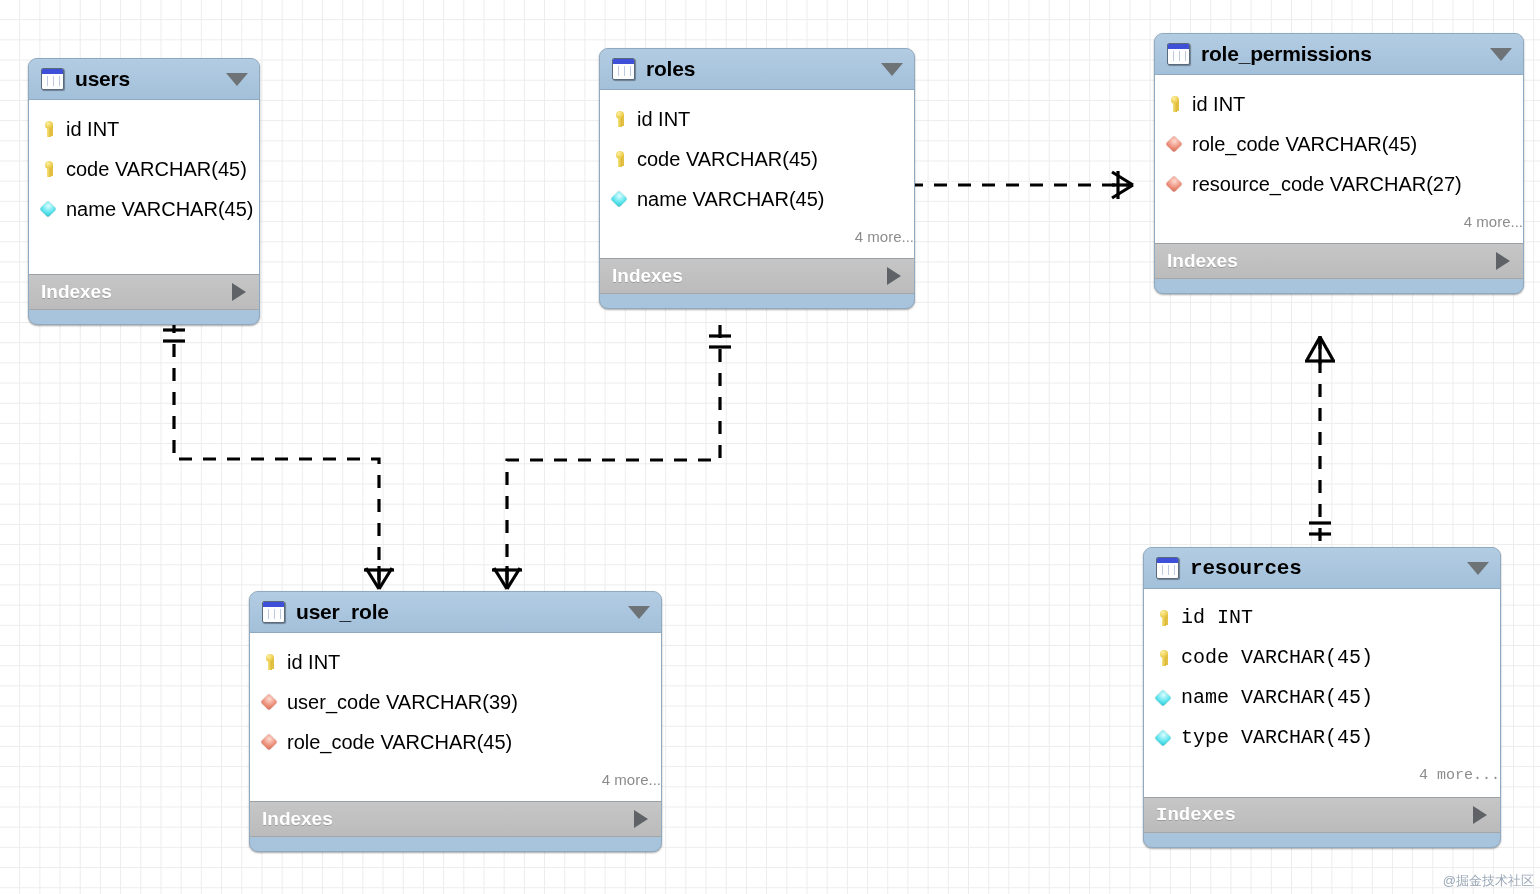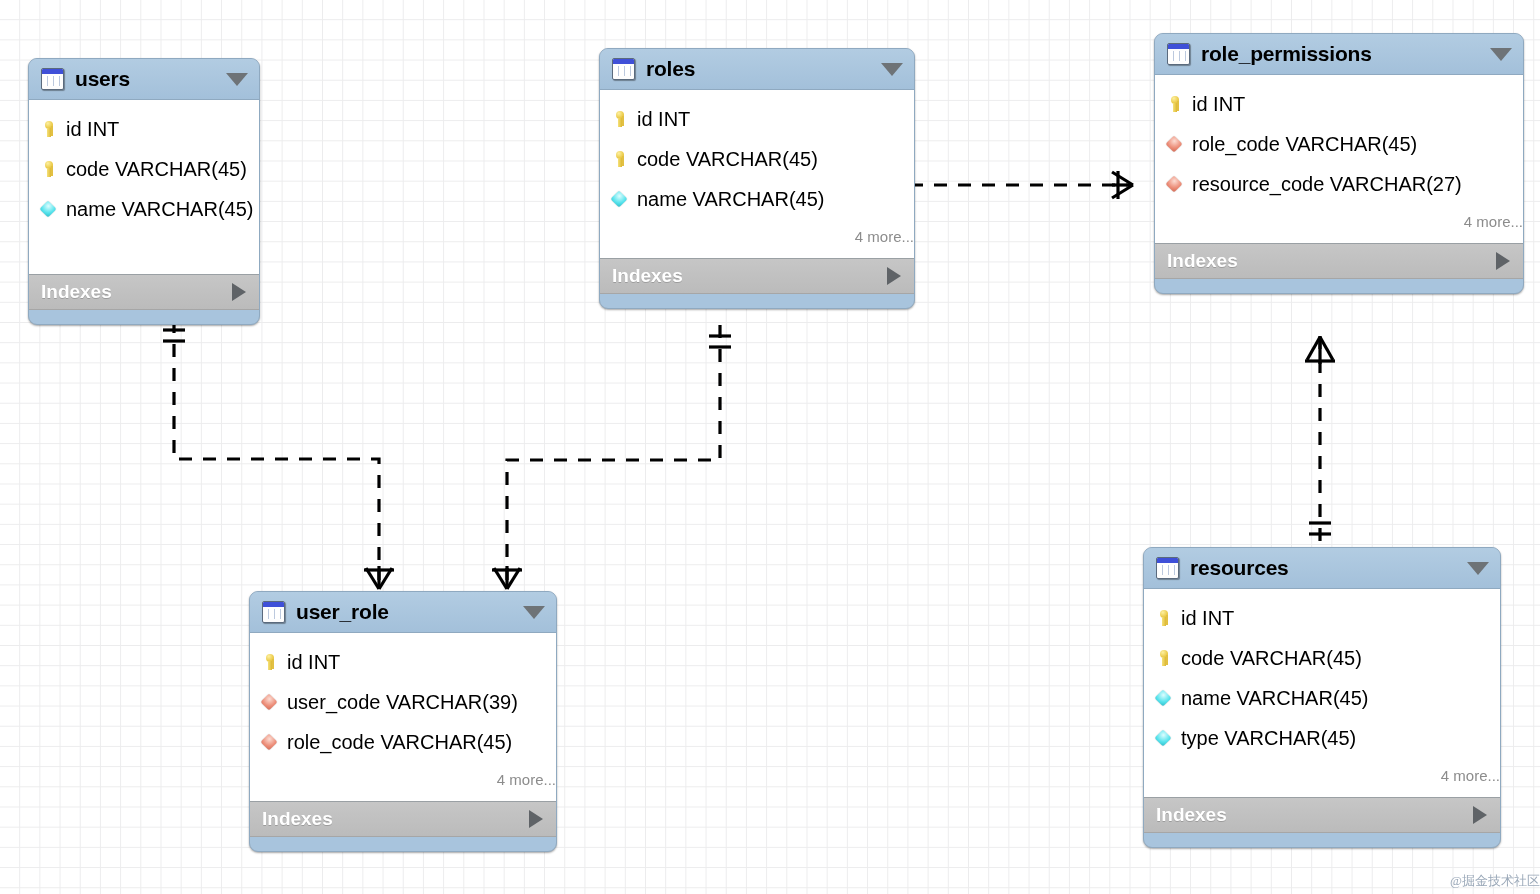--- a/index.html
+++ b/index.html
@@ -186,25 +186,25 @@
   }
   .tri-right {
     width: 0; height: 0;
     border-top: 9px solid transparent;
     border-bottom: 9px solid transparent;
     border-left: 14px solid #5f6367;
   }
 
   .watermark {
     position: absolute;
-    right: 0;
+    right: 6px;
     bottom: 4px;
     font-size: 13px;
     color: #9aa8b8;
-    font-family: Liberation Serif, serif;
+    font-family: Liberation Sans, sans-serif;
     white-space: nowrap;
     margin-top: 14px;
   }
 </style>
 </head>
 <body>
 
 <div id="canvas">
 
   <svg id="connectors" viewBox="0 0 1540 894" width="1540" height="894">
@@ -336,21 +336,21 @@
             <span class="col-ico ico-diamond-red"></span>
             <span class="col-text">resource_code VARCHAR(27)</span>
           </div>
           <div class="more-row">4 more...</div>
         </div>
         <div class="tbl-indexes">
           <span class="idx-label">Indexes</span>
           <span class="tri-right"></span>
         </div>
       </div>
-      <div class="table-card" style="left: 249px; top: 591px; width: 308px;">
+      <div class="table-card" style="left: 249px; top: 591px; width: 413px;">
         <div class="tbl-header">
           <span class="tbl-icon"></span>
           <span class="tbl-title">user_role</span>
           <span class="tri-down"></span>
         </div>
         <div class="tbl-body">
           <div class="col-row">
             <span class="col-ico ico-key"></span>
             <span class="col-text">id INT</span>
           </div>
@@ -362,21 +362,21 @@
             <span class="col-ico ico-diamond-red"></span>
             <span class="col-text">role_code VARCHAR(45)</span>
           </div>
           <div class="more-row">4 more...</div>
         </div>
         <div class="tbl-indexes">
           <span class="idx-label">Indexes</span>
           <span class="tri-right"></span>
         </div>
       </div>
-      <div class="table-card" style="left: 1143px; top: 547px; width: 358px;">
+      <div class="table-card" style="left: 1143px; top: 547px; width: 358px; font-family: Liberation Mono, monospace;">
         <div class="tbl-header">
           <span class="tbl-icon"></span>
           <span class="tbl-title">resources</span>
           <span class="tri-down"></span>
         </div>
         <div class="tbl-body">
           <div class="col-row">
             <span class="col-ico ico-key"></span>
             <span class="col-text">id INT</span>
           </div>

